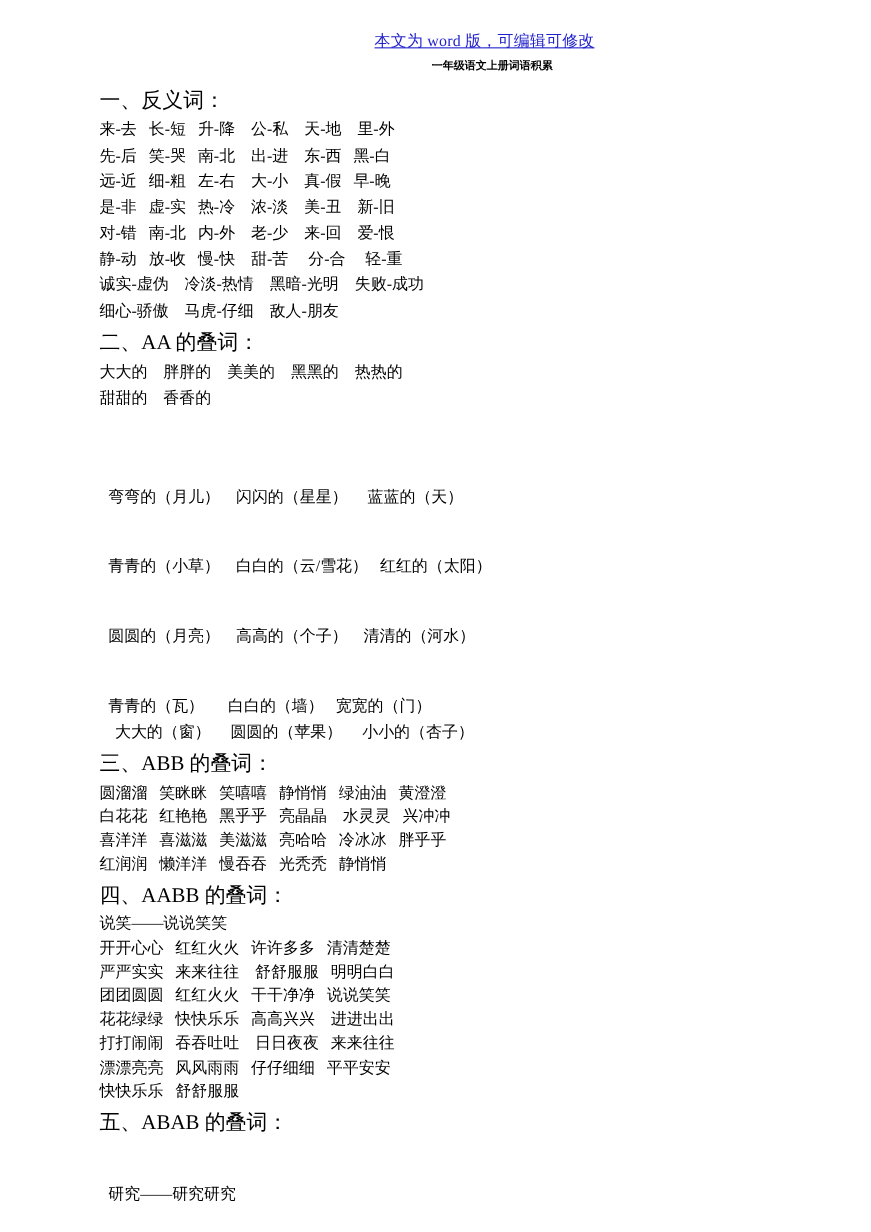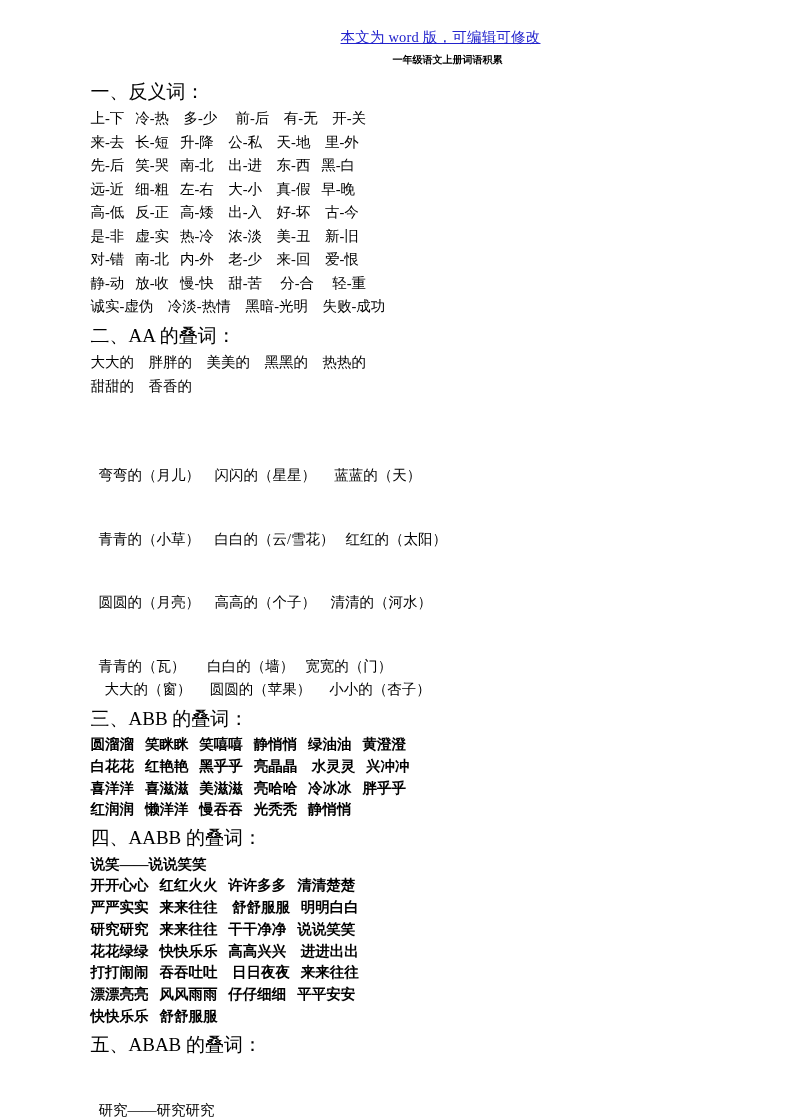--- a/index.html
+++ b/index.html
@@ -62,46 +62,44 @@
     margin-top: 40px;
   }
   .indent3 {
     padding-left: 14px;
   }
   .spacer {
     height: 26px;
   }
   .tight {
     line-height: 1.5;
-    font-weight: bold;
   }
 </style>
 </head>
 <body>
 
 <div class="page">
   <div class="content">
 
     <div class="banner">
       <span>本文为 word 版，可编辑可修改</span>
     </div>
 
     <div class="doc-title">一年级语文上册词语积累</div>
 
     <div class="section-head indent1">一、反义词：</div>
     <div>
-      <div class="line indent1">上-下   冷-热    多-少     前-后    有-无    开-关</div>
       <div class="line indent1">来-去   长-短   升-降    公-私    天-地    里-外</div>
       <div class="line indent1">先-后   笑-哭   南-北    出-进    东-西   黑-白</div>
       <div class="line indent1">远-近   细-粗   左-右    大-小    真-假   早-晚</div>
-      <div class="line indent1">高-低   反-正   高-矮    出-入    好-坏    古-今</div>
       <div class="line indent1">是-非   虚-实   热-冷    浓-淡    美-丑    新-旧</div>
       <div class="line indent1">对-错   南-北   内-外    老-少    来-回    爱-恨</div>
       <div class="line indent1">静-动   放-收   慢-快    甜-苦     分-合     轻-重</div>
       <div class="line indent1">诚实-虚伪    冷淡-热情    黑暗-光明    失败-成功</div>
+      <div class="line indent1">细心-骄傲    马虎-仔细    敌人-朋友</div>
     </div>
 
     <div class="section-head indent1">二、AA 的叠词：</div>
     <div>
       <div class="line indent1">大大的    胖胖的    美美的    黑黑的    热热的</div>
       <div class="line indent1">甜甜的    香香的</div>
     </div>
 
     <div class="spacer"></div>
 
@@ -119,21 +117,21 @@
       <div class="line indent1 tight">白花花   红艳艳   黑乎乎   亮晶晶    水灵灵   兴冲冲</div>
       <div class="line indent1 tight">喜洋洋   喜滋滋   美滋滋   亮哈哈   冷冰冰   胖乎乎</div>
       <div class="line indent1 tight">红润润   懒洋洋   慢吞吞   光秃秃   静悄悄</div>
     </div>
 
     <div class="section-head indent1">四、AABB 的叠词：</div>
     <div>
       <div class="line indent1 tight">说笑——说说笑笑</div>
       <div class="line indent1 tight">开开心心   红红火火   许许多多   清清楚楚</div>
       <div class="line indent1 tight">严严实实   来来往往    舒舒服服   明明白白</div>
-      <div class="line indent1 tight">研究研究   来来往往   干干净净   说说笑笑</div>
+      <div class="line indent1 tight">团团圆圆   红红火火   干干净净   说说笑笑</div>
       <div class="line indent1 tight">花花绿绿   快快乐乐   高高兴兴    进进出出</div>
       <div class="line indent1 tight">打打闹闹   吞吞吐吐    日日夜夜   来来往往</div>
       <div class="line indent1 tight">漂漂亮亮   风风雨雨   仔仔细细   平平安安</div>
       <div class="line indent1 tight">快快乐乐   舒舒服服</div>
     </div>
 
     <div class="section-head indent1">五、ABAB 的叠词：</div>
     <div>
       <div class="line indent2">研究——研究研究</div>
     </div>

